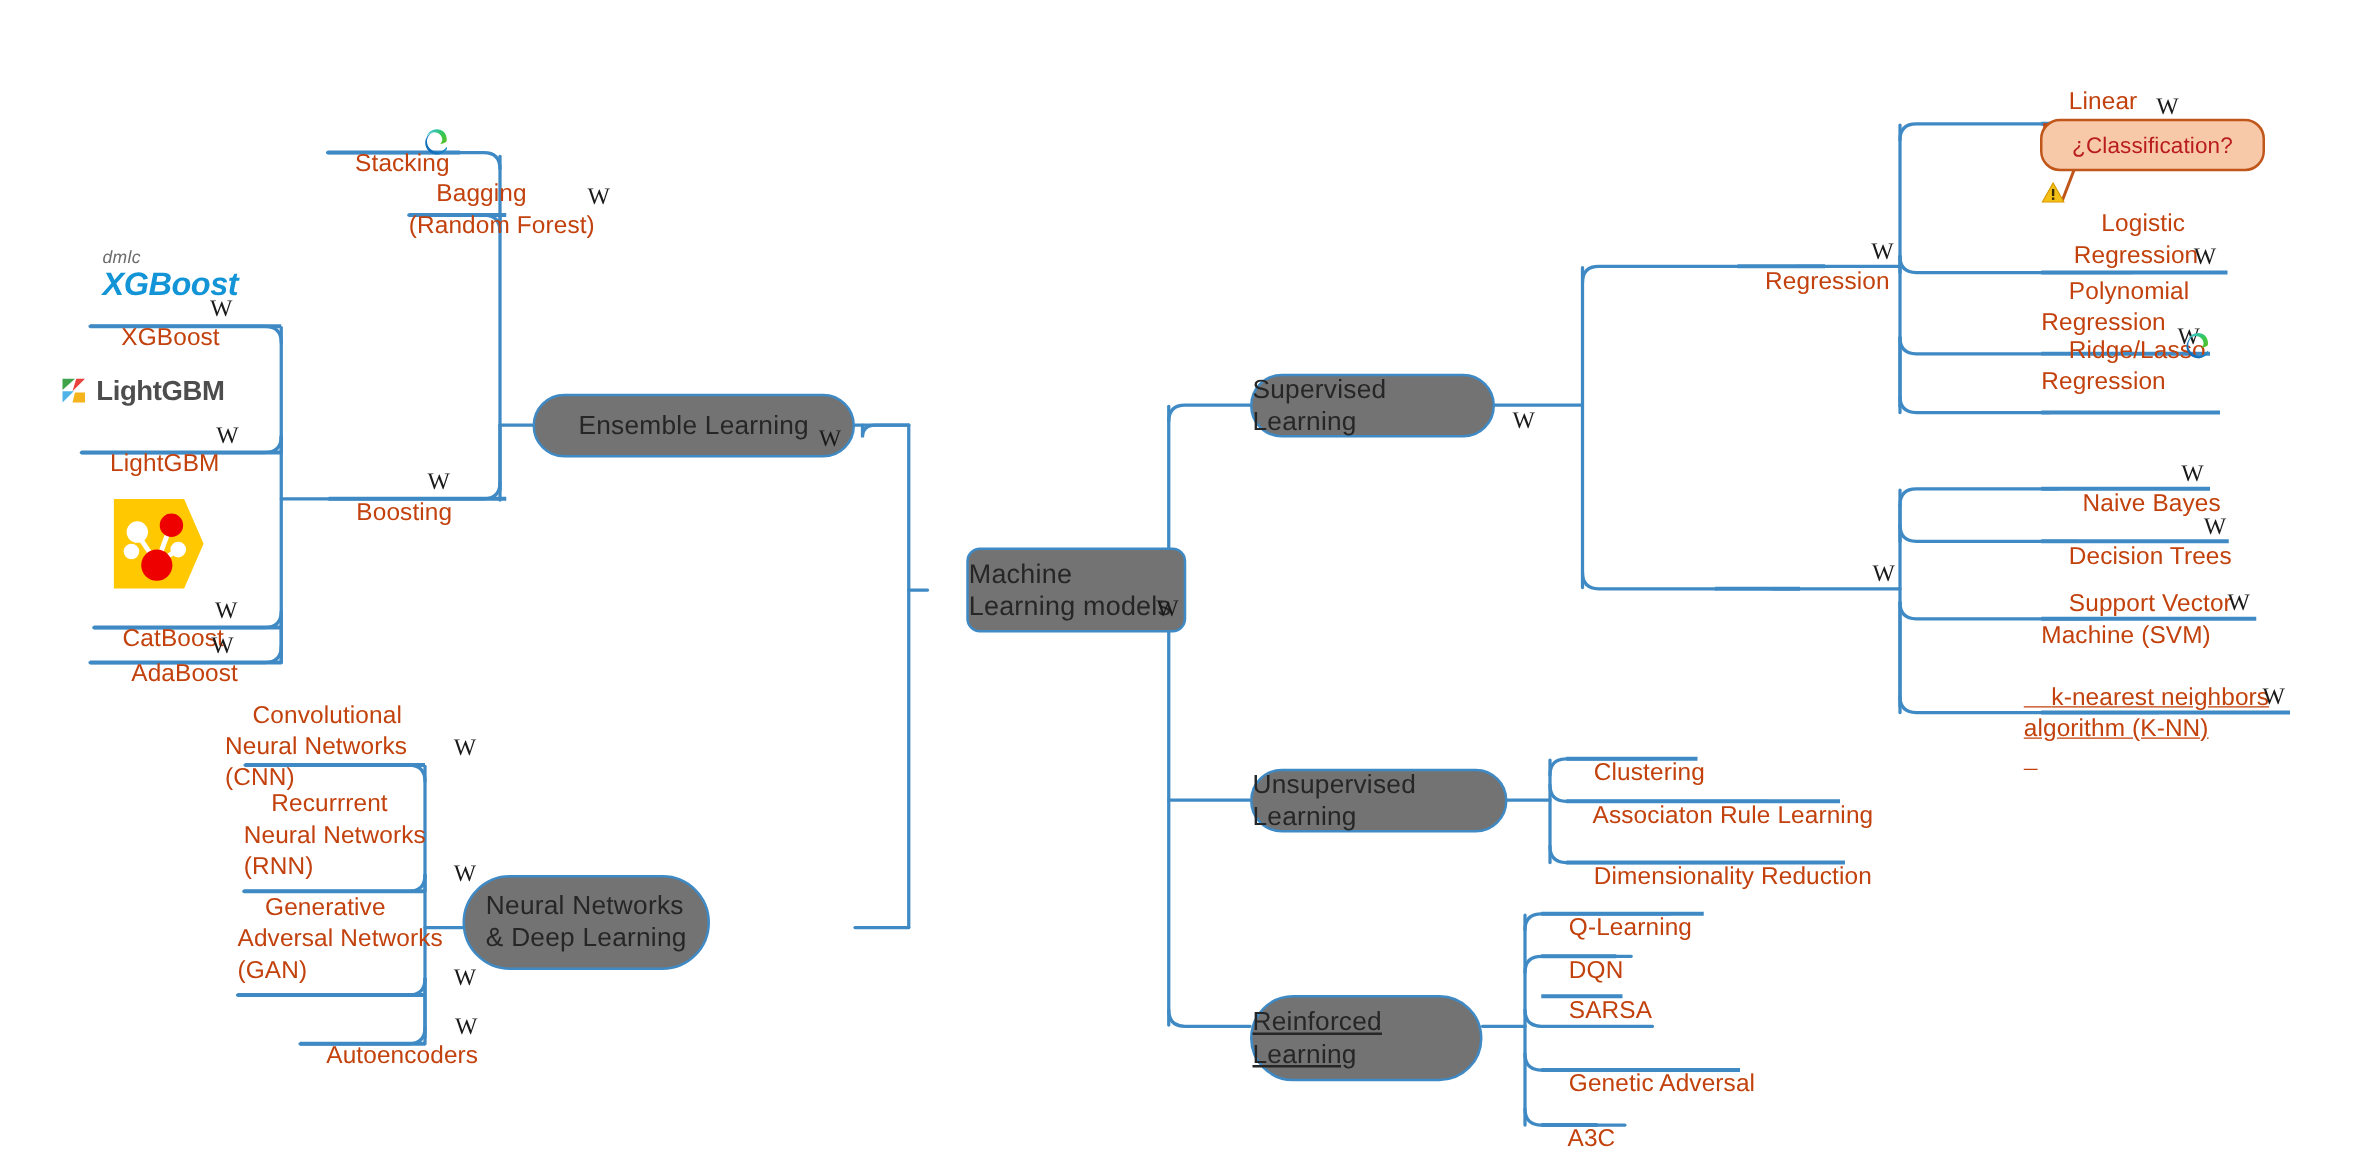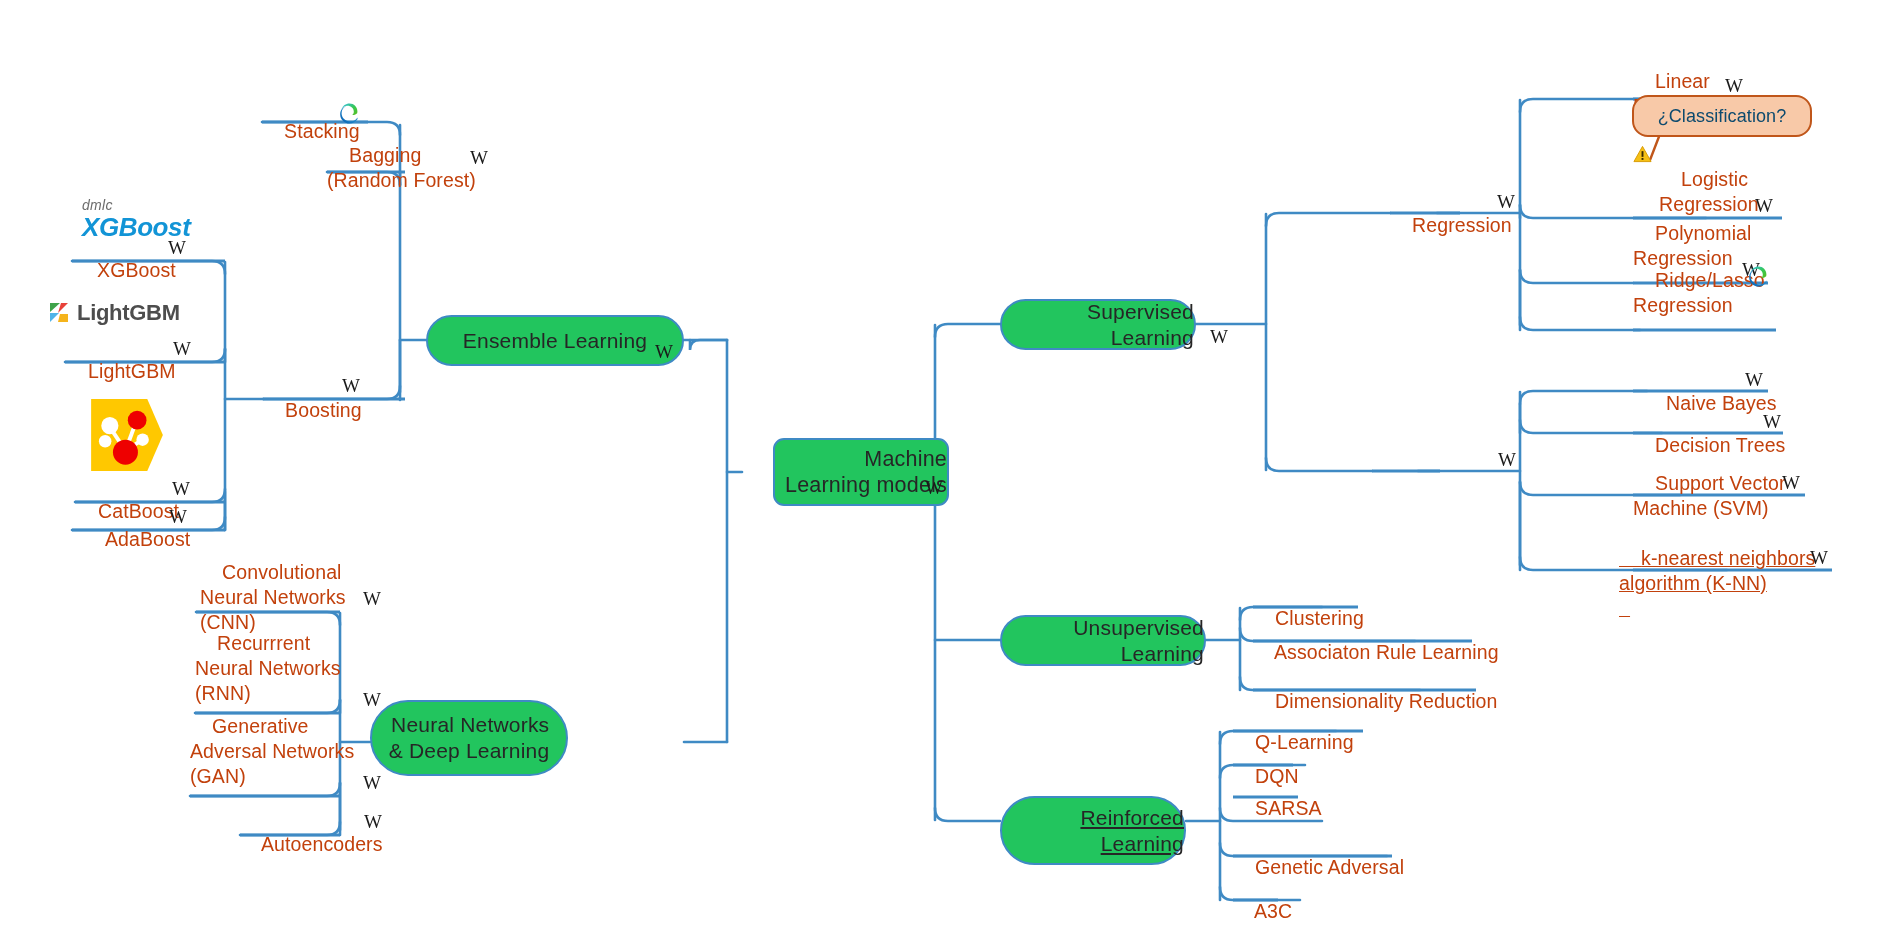--- a/index.html
+++ b/index.html
@@ -15,42 +15,42 @@
     line-height:25px;
     color:#c2410c;
     white-space:pre;
     letter-spacing:.1px;
   }
 
   
   .pill{
     position:absolute;
     box-sizing:border-box;
-    background:#22c55e;
+    background:#737373;
     border:2.3px solid #3f8ac4;
     border-radius:999px;
     color:#262626;
     display:flex;
     align-items:center;
     justify-content:center;
-    text-align:right;
+    text-align:left;
     font-size:21px;
     line-height:26px;
     letter-spacing:.2px;
   }
   .pill.root{font-size:21.5px;border-radius:11px;}
 
   
   .callout{
     position:absolute;
     box-sizing:border-box;
     background:#f8c9a8;
     border:2.6px solid #c0561a;
     border-radius:16px;
-    color:#0c4a6e;
+    color:#b91c1c;
     display:flex;align-items:center;justify-content:center;
     font-size:18px;
     letter-spacing:.1px;
   }
 
   
   .wiki{
     position:absolute;
     font-family:"Liberation Serif",serif;
     font-size:19px;
@@ -302,21 +302,21 @@
   <div class="leaf" style="left:84px;top:502px;">
     <span>AdaBoost</span>
   </div>
   <span class="wiki" style="left:169px;top:507px;">W</span>
 
   <div class="pill" style="left:370px;top:700px;width:198px;height:76px;">
     <span style="white-space:pre-line;">Neural Networks
 &amp; Deep Learning</span>
   </div>
 
-  <div class="leaf" style="left:200px;top:535px;">
+  <div class="leaf" style="left:180px;top:535px;">
     <span>Convolutional
 Neural Networks
 (CNN)</span>
   </div>
   <span class="wiki" style="left:363px;top:589px;">W</span>
 
   <div class="leaf" style="left:195px;top:606px;">
     <span>Recurrrent
 Neural Networks
 (RNN)</span>

